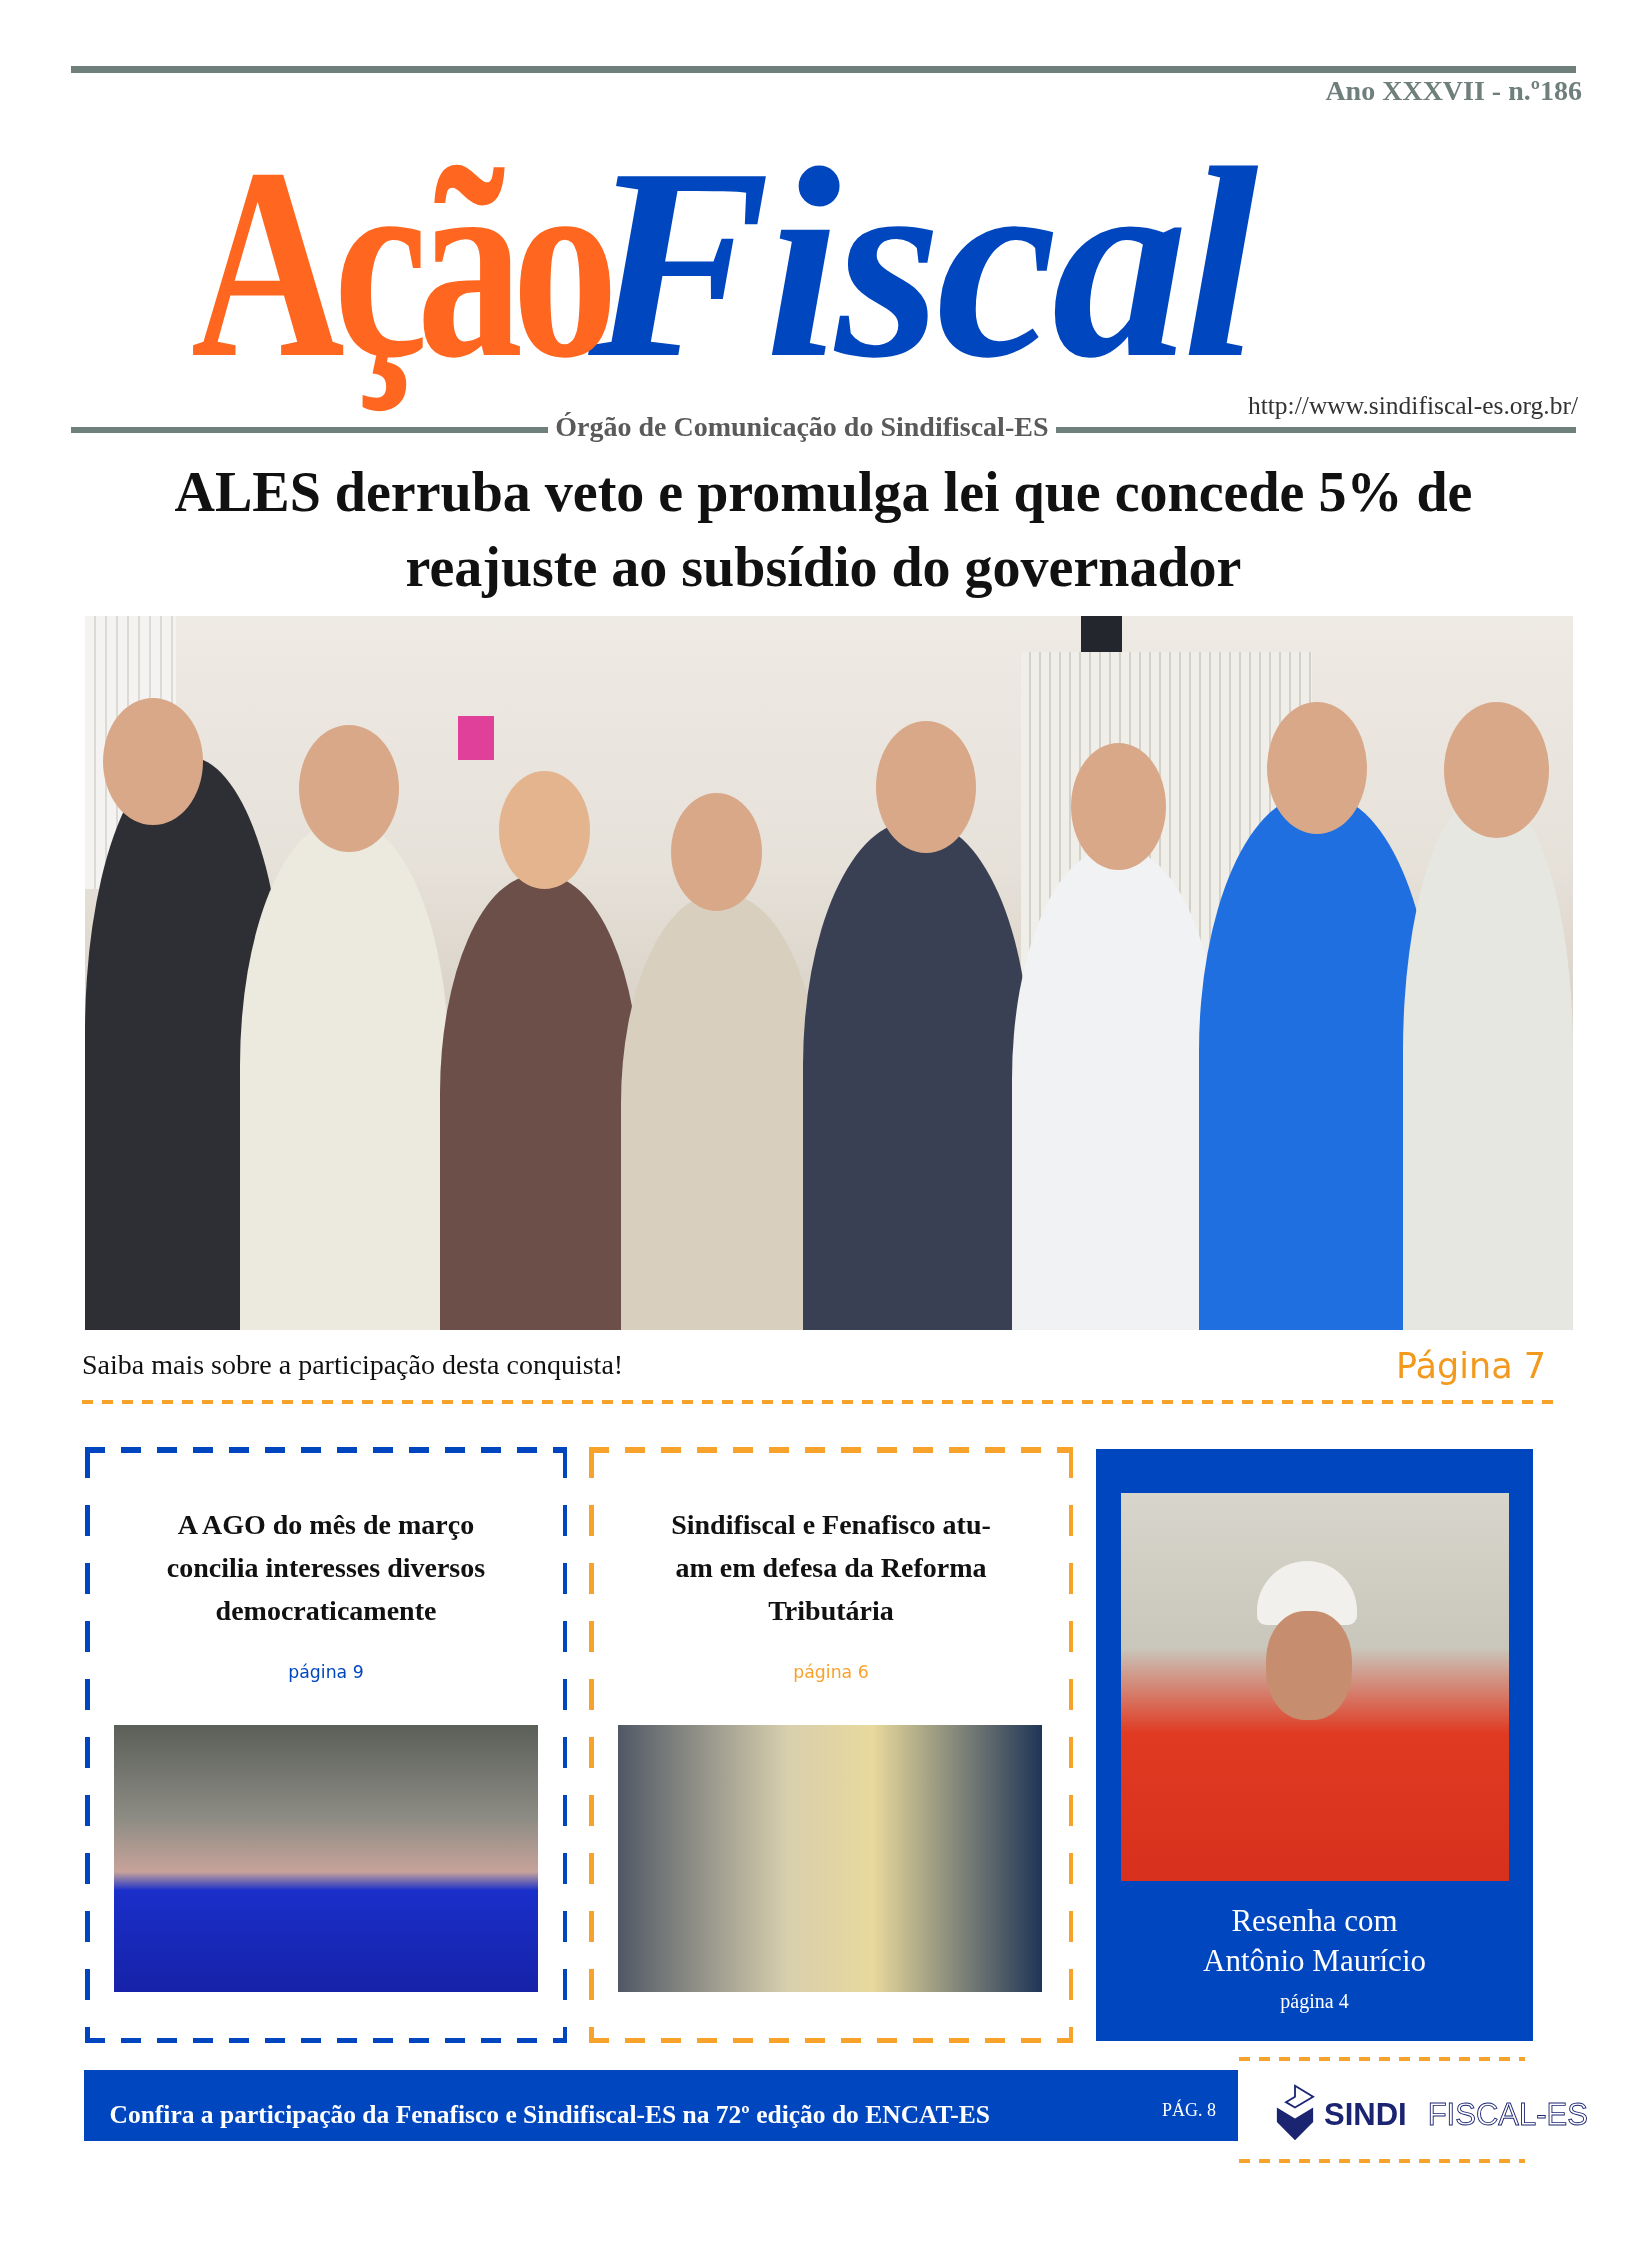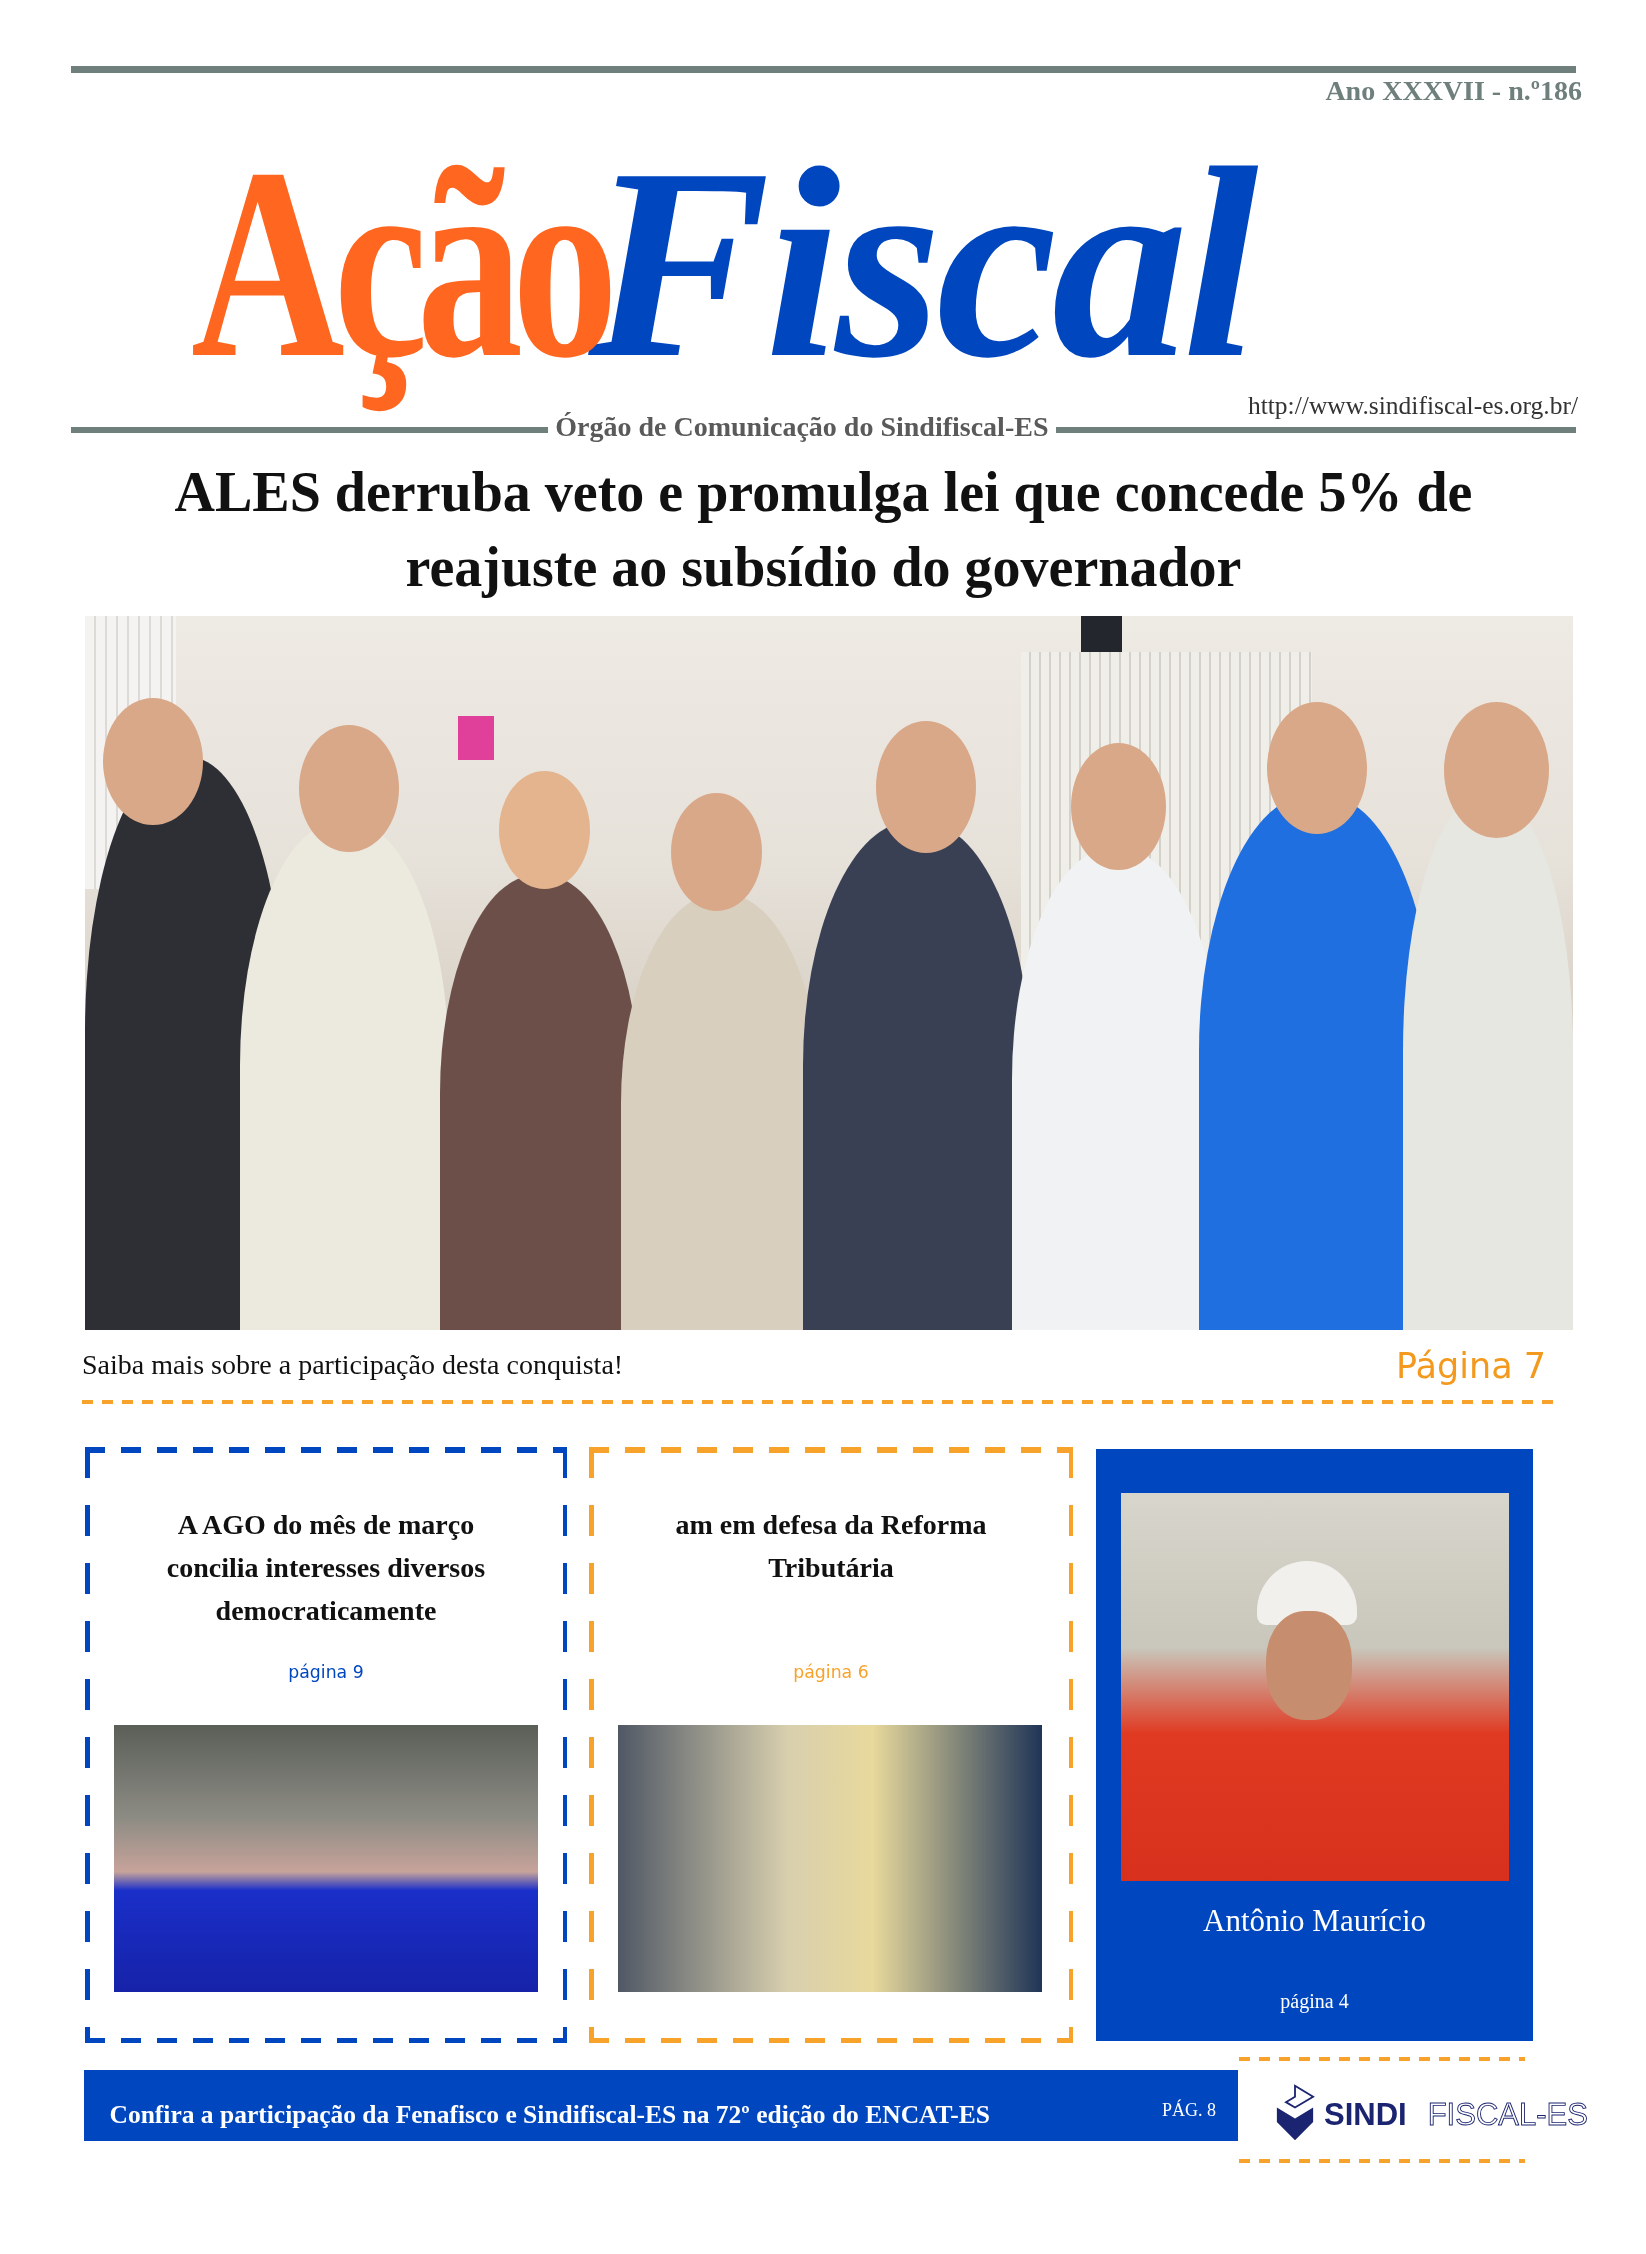--- a/index.html
+++ b/index.html
@@ -86,33 +86,35 @@
   <div class="box-page" style="top:215px; color:#0047bf;">página 9</div>
   <div class="abs" style="left:29px; top:278px; width:424px; height:267px; background:linear-gradient(180deg,#5a5f58 0%,#8d8c84 35%,#c7a39a 55%,#1a2fc9 62%,#1622a8 100%);"></div>
 </div>
 
 <div class="box-dashed" style="left:589px; top:1447px; width:484px; height:596px;">
   <div class="abs" style="left:0; top:0; width:100%; height:5.5px; background:repeating-linear-gradient(90deg,#f7a22b 0 20px,transparent 20px 36px);"></div>
   <div class="abs" style="left:0; bottom:0; width:100%; height:5.5px; background:repeating-linear-gradient(90deg,#f7a22b 0 20px,transparent 20px 36px);"></div>
   <div class="abs" style="left:0; top:0; width:4.5px; height:100%; background:repeating-linear-gradient(180deg,#f7a22b 0 31px,transparent 31px 58px);"></div>
   <div class="abs" style="right:0; top:0; width:4.5px; height:100%; background:repeating-linear-gradient(180deg,#f7a22b 0 31px,transparent 31px 58px);"></div>
   <div class="box-title" style="top:56px;">
+    <div>Sindifiscal e Fenafisco atu-</div>
     <div>am em defesa da  Reforma</div>
     <div>Tributária</div>
   </div>
   <div class="box-page" style="top:215px; color:#f7a22b;">página 6</div>
   <div class="abs" style="left:29px; top:278px; width:424px; height:267px; background:linear-gradient(90deg,#505865 0%,#d8cfae 40%,#e8d99c 60%,#1f3557 100%);"></div>
 </div>
 
 <div class="abs bluebox" style="left:1096px; top:1449px; width:437px; height:592px;">
   <div class="abs" style="left:24.5px; top:44px; width:388px; height:388px; background:linear-gradient(180deg,#d8d6cc 0%,#c9c6bb 40%,#e03a22 62%,#d7311d 100%);">
     <div class="abs" style="left:136px; top:68px; width:100px; height:64px; border-radius:50px 50px 9px 9px; background:#f1f0ec;"></div>
     <div class="abs" style="left:145px; top:118px; width:86px; height:109px; border-radius:45%; background:#c68e6f;"></div>
   </div>
   <div class="abs" style="left:0; width:100%; top:452px; text-align:center; color:#fff; font-size:31px; line-height:40px;">
+    <div>Resenha com</div>
     <div>Antônio Maurício</div>
   </div>
   <div class="abs" style="left:0; width:100%; top:541px; text-align:center; color:#fff; font-size:20px;">página 4</div>
 </div>
 
 <div class="dash-orange" style="left:1239px; top:2057px; width:286px;"></div>
 <div class="abs footer-bar" style="left:84px; top:2070px; width:1154px; height:71px;">
   <div class="abs" style="left:25.5px; top:30px; font-size:25.5px; font-weight:bold;">Confira a participação da Fenafisco e Sindifiscal-ES na 72º edição do ENCAT-ES</div>
   <div class="abs" style="right:22px; top:30px; font-size:18px;">PÁG. 8</div>
 </div>

